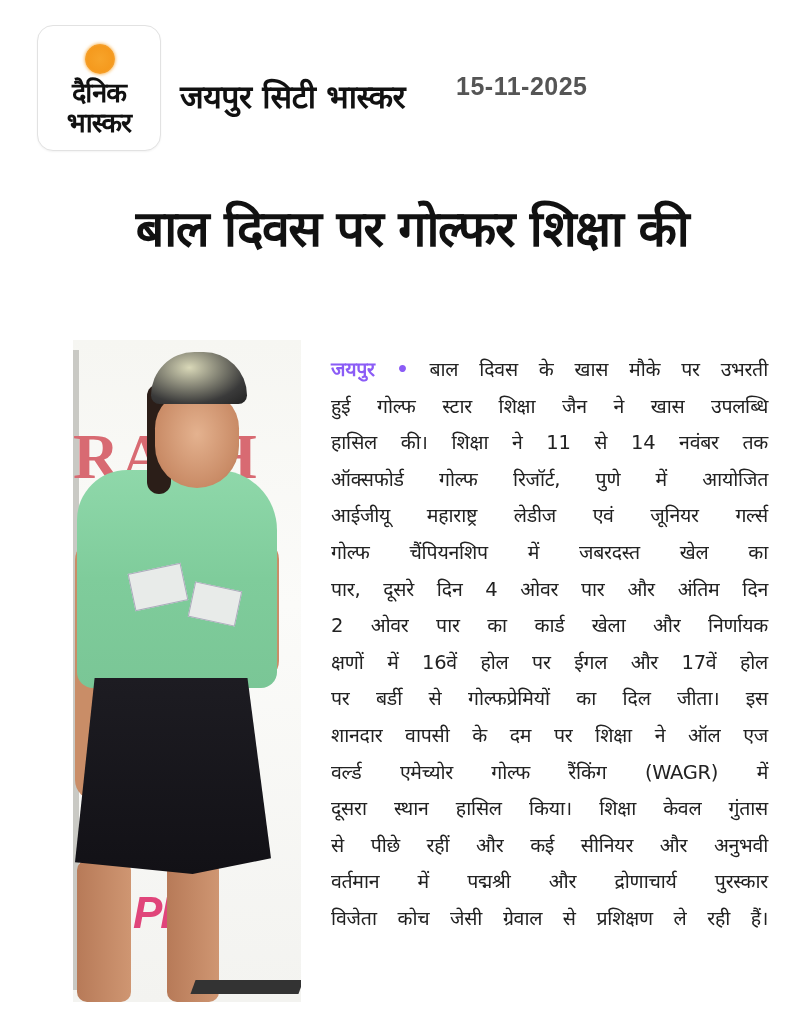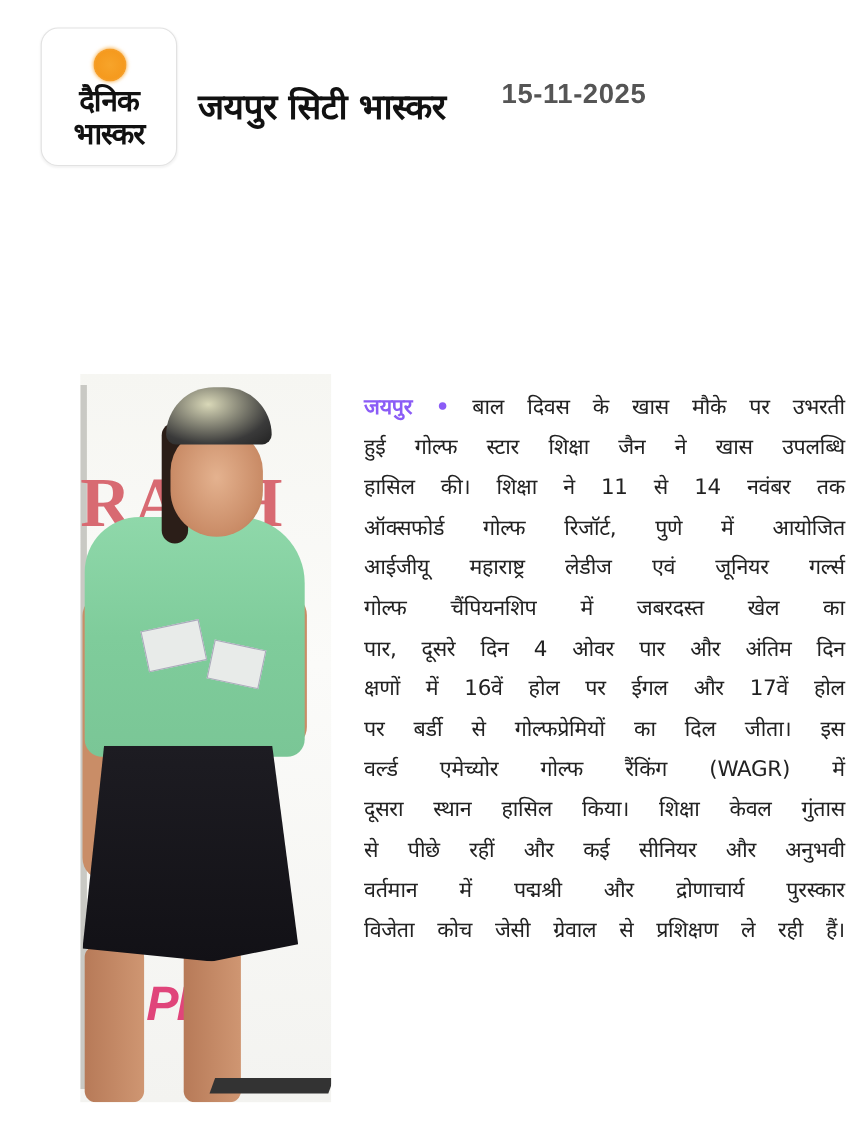--- a/index.html
+++ b/index.html
@@ -98,20 +98,21 @@
   <div class="logo-card">
     <div class="logo-sun"></div>
     <div class="logo-text logo-line1">दैनिक</div>
     <div class="logo-text logo-line2">भास्कर</div>
   </div>
   <div class="edition">जयपुर सिटी भास्कर</div>
   <div class="date">15-11-2025</div>
 </div>
 
 <div class="headline">
+  <div>बाल दिवस पर गोल्फर शिक्षा की</div>
 </div>
 
 <div class="photo">
   <div class="pole"></div>
   <div class="bg-letters">RASH</div>
   <div class="bg-letters2">I<br>O</div>
   <div class="banner-pl">PL</div>
   <div class="leg-l"></div>
   <div class="leg-r"></div>
   <div class="arm-l"></div>
@@ -127,20 +128,22 @@
 </div>
 
 <div class="body-text">
   <span class="body-line"><span class="dateline">जयपुर •</span><span> बाल दिवस के खास मौके पर उभरती</span></span>
   <span class="body-line">हुई गोल्फ स्टार शिक्षा जैन ने खास उपलब्धि</span>
   <span class="body-line">हासिल की। शिक्षा ने 11 से 14 नवंबर तक</span>
   <span class="body-line">ऑक्सफोर्ड गोल्फ रिजॉर्ट, पुणे में आयोजित</span>
   <span class="body-line">आईजीयू महाराष्ट्र लेडीज एवं जूनियर गर्ल्स</span>
   <span class="body-line">गोल्फ चैंपियनशिप में जबरदस्त खेल का</span>
   <span class="body-line">पार, दूसरे दिन 4 ओवर पार और अंतिम दिन</span>
+  <span class="body-line">2 ओवर पार का कार्ड खेला और निर्णायक</span>
   <span class="body-line">क्षणों में 16वें होल पर ईगल और 17वें होल</span>
   <span class="body-line">पर बर्डी से गोल्फप्रेमियों का दिल जीता। इस</span>
+  <span class="body-line">शानदार वापसी के दम पर शिक्षा ने ऑल एज</span>
   <span class="body-line">वर्ल्ड एमेच्योर गोल्फ रैंकिंग (WAGR) में</span>
   <span class="body-line">दूसरा स्थान हासिल किया। शिक्षा केवल गुंतास</span>
   <span class="body-line">से पीछे रहीं और कई सीनियर और अनुभवी</span>
   <span class="body-line">वर्तमान में पद्मश्री और द्रोणाचार्य पुरस्कार</span>
   <span class="body-line">विजेता कोच जेसी ग्रेवाल से प्रशिक्षण ले रही हैं।</span>
 </div>
 
 </body></html>

